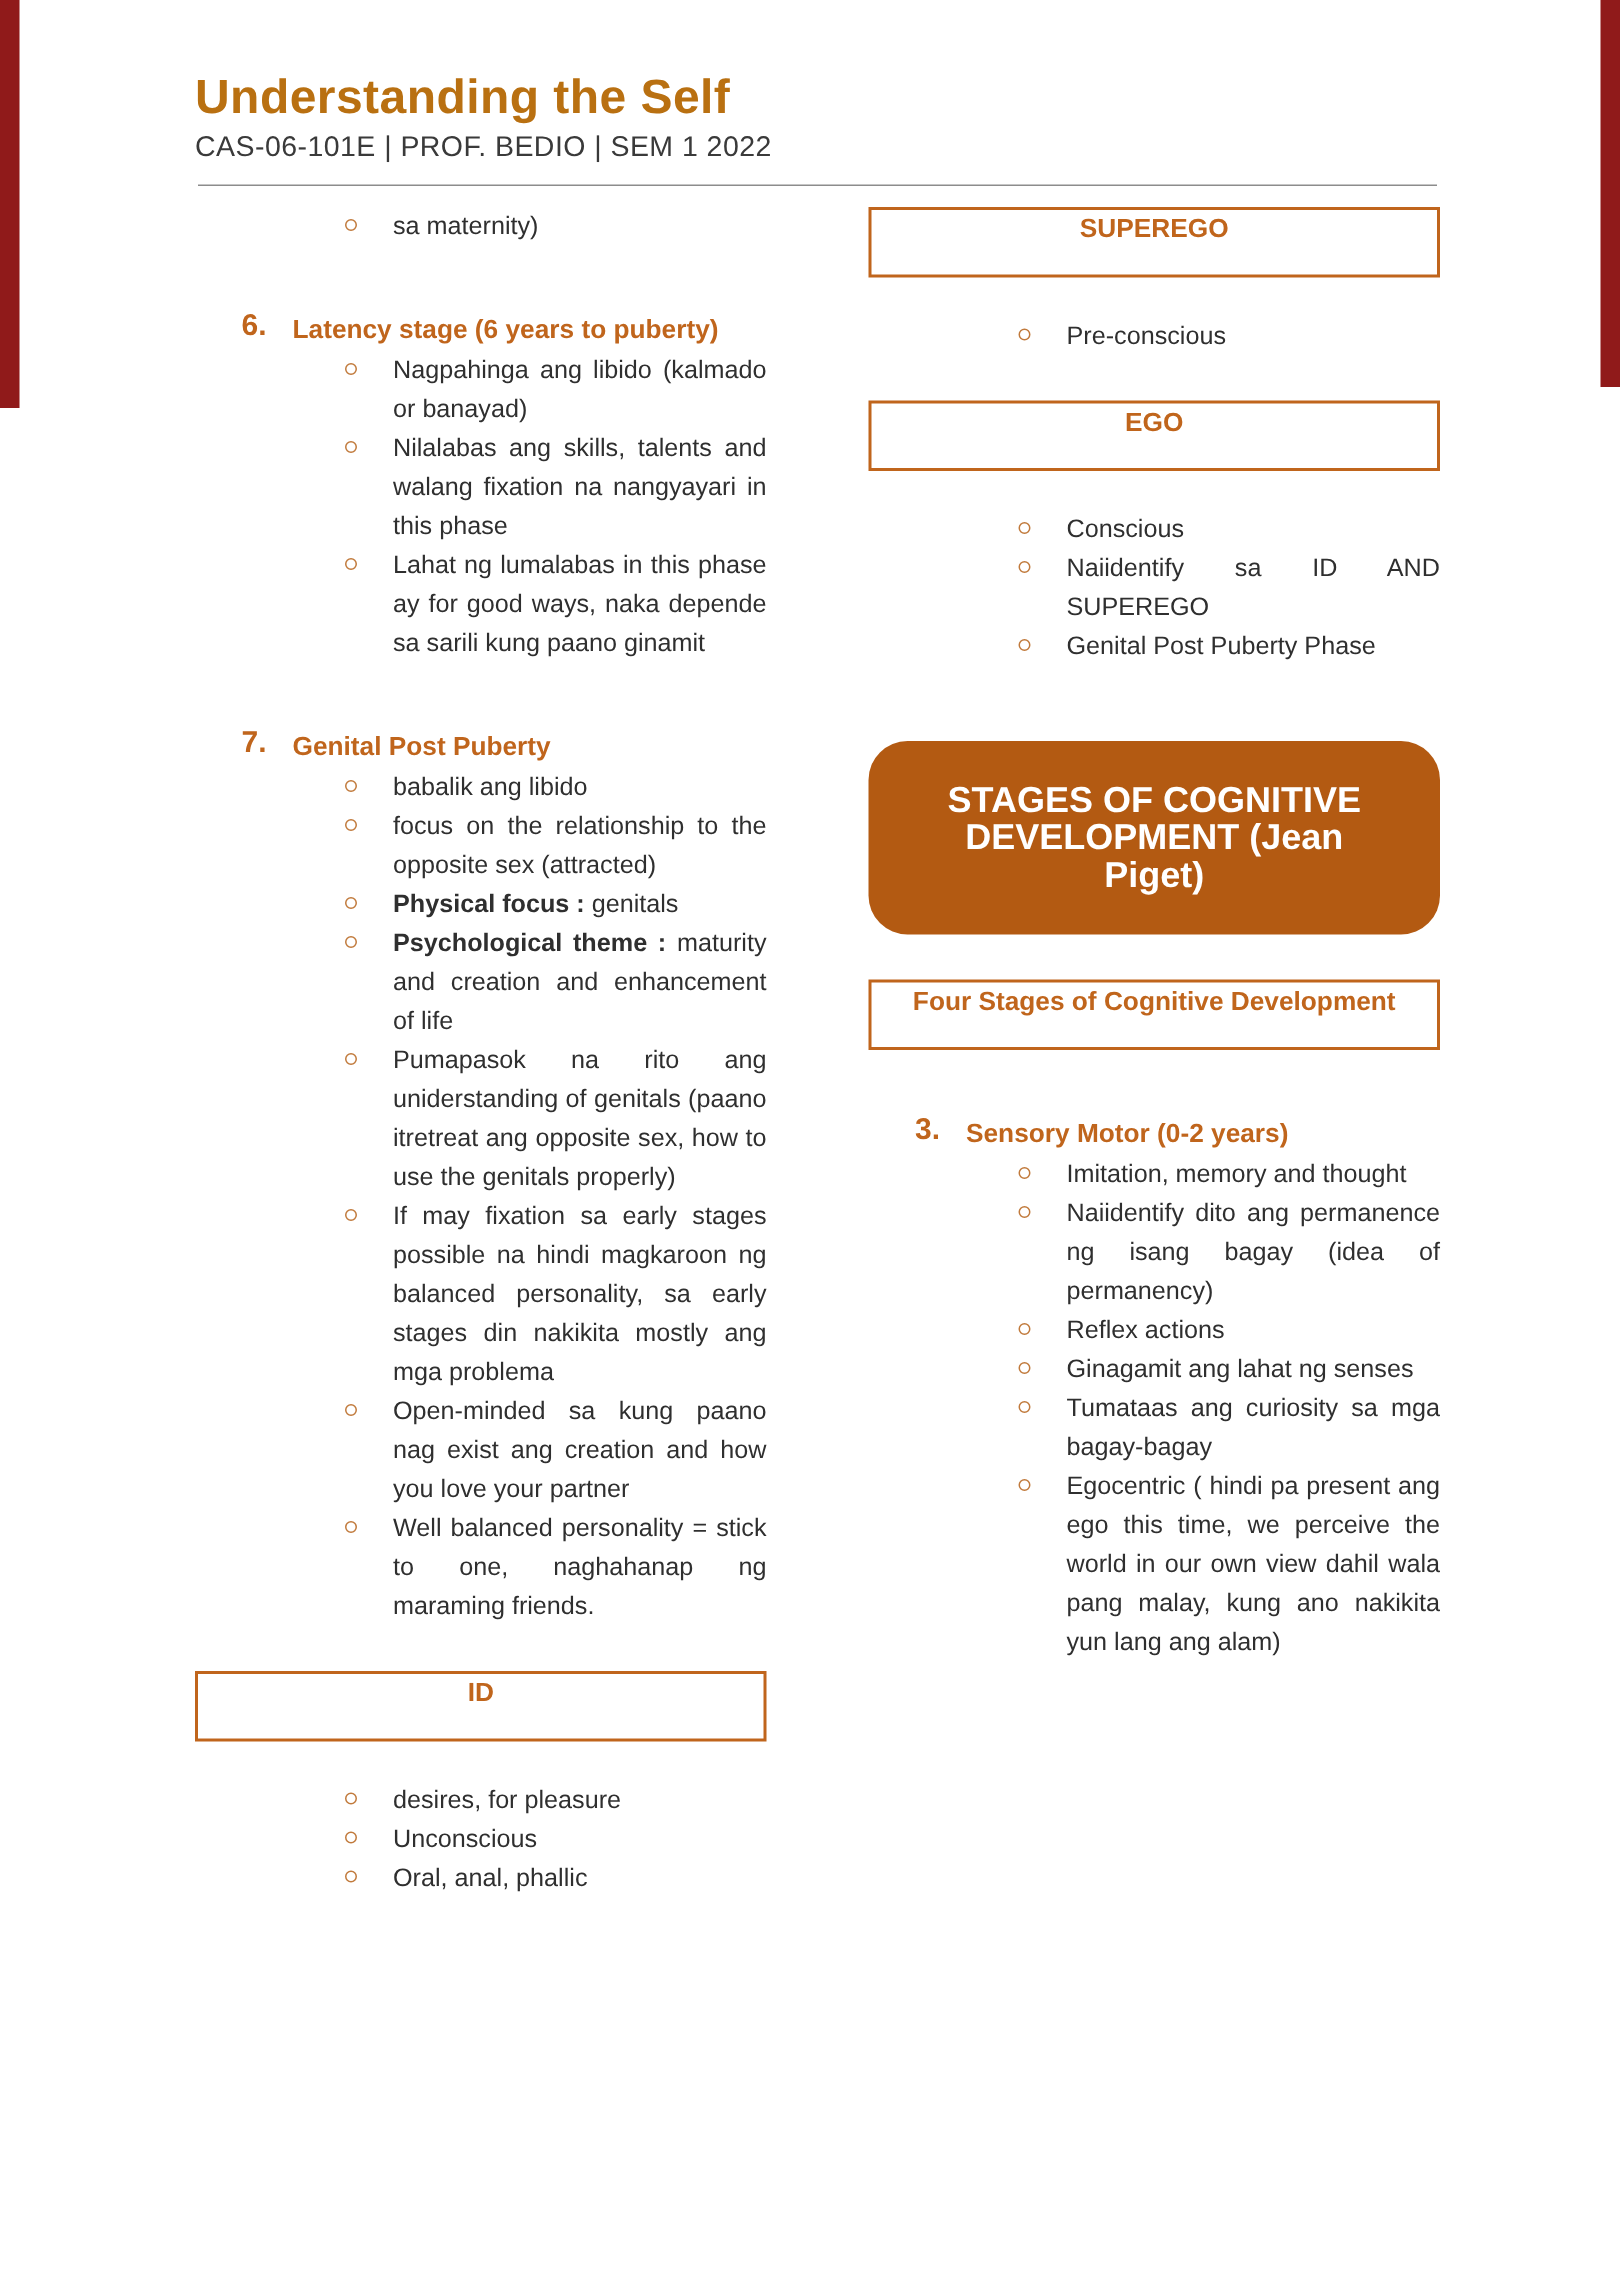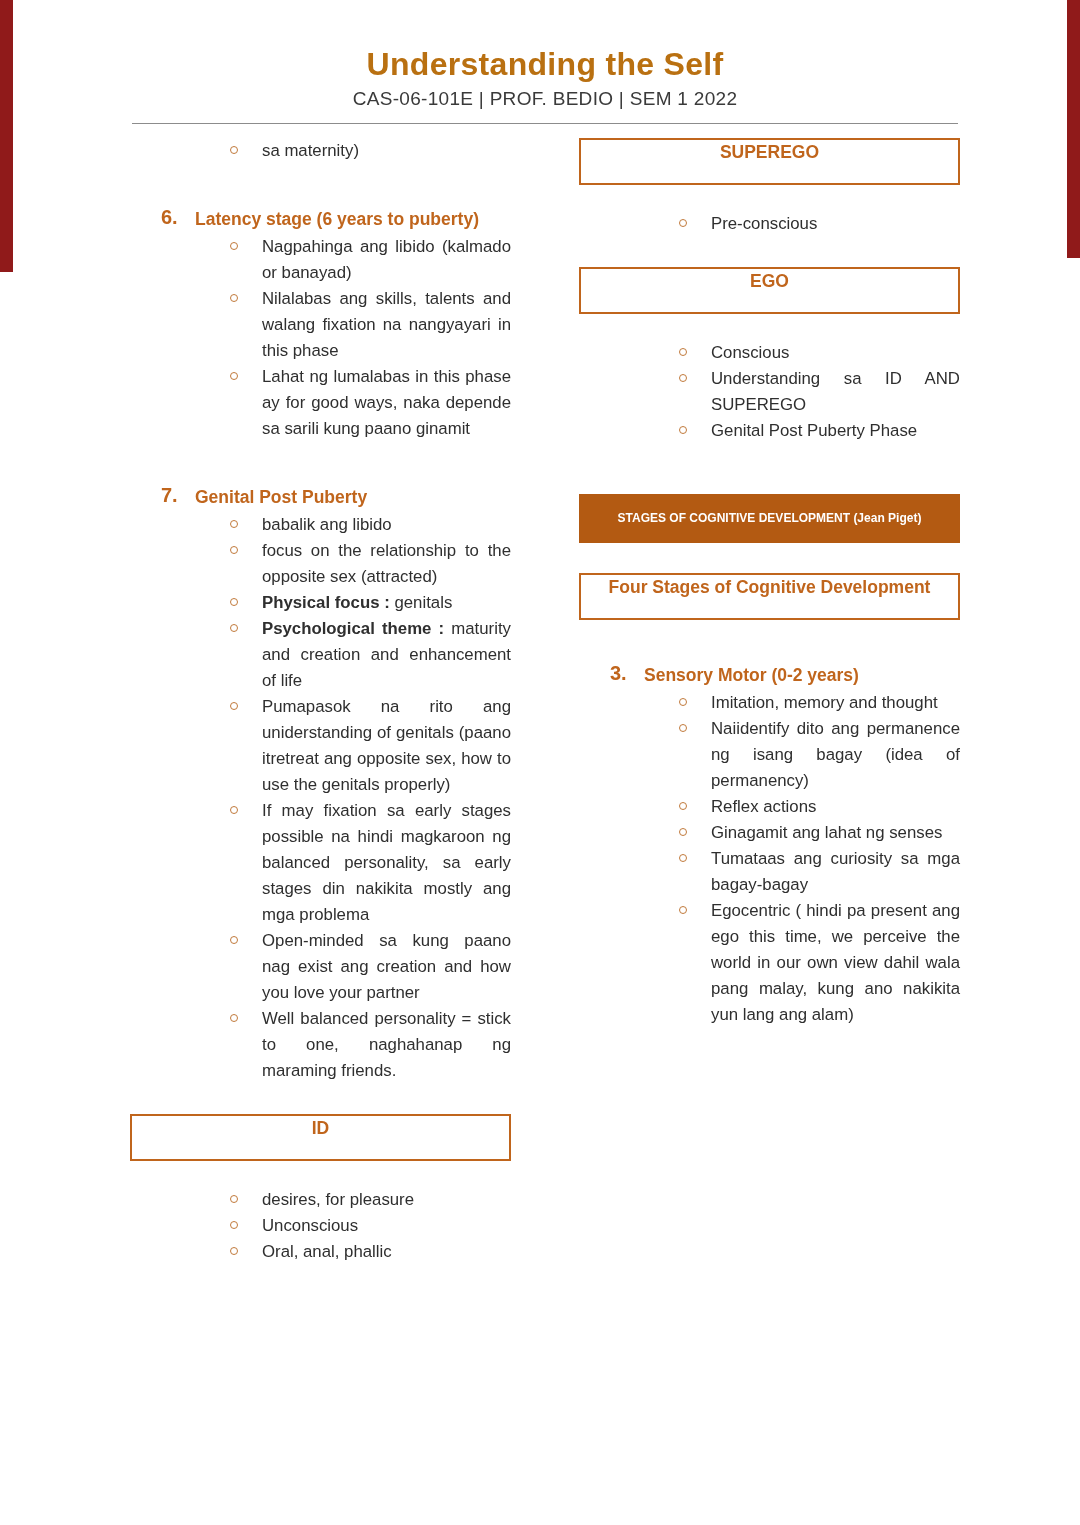--- a/index.html
+++ b/index.html
@@ -18,21 +18,21 @@
     background:#ffffff;
     font-family:"Liberation Sans", sans-serif;
     color:var(--text);
     position:relative;
     overflow:hidden;
   }
   .edge-strip{ position:absolute; top:0; width:13px; background:var(--edge); }
   .edge-strip.left{ left:0; height:272px; }
   .edge-strip.right{ right:0; height:258px; }
 
-  .header{ padding:46px 120px 0 130px;text-align:center; }
+  .header{ padding:46px 120px 0 130px; }
   .title{ font-size:32px; font-weight:bold; color:var(--title); letter-spacing:0.3px; }
   .subtitle{ font-size:19px; color:#3a3a3a; margin-top:5px; letter-spacing:0.3px; }
   .rule{ border:none; border-top:1.5px solid var(--rule); margin:13px 122px 0 132px; }
 
   .columns{ display:flex; gap:68px; padding:14px 120px 0 130px; align-items:flex-start; }
   .col{ width:390px; }
 
   .block{ margin-top:42px; }
   .col > .block:first-child{ margin-top:0; }
   .block-boxed{ margin-top:30px; }
@@ -63,22 +63,22 @@
     border:2px solid var(--accent);
     color:var(--accent);
     font-weight:bold; font-size:17.5px;
     text-align:center; padding:2px 4px 20px;
   }
   .block-boxed .box-label{ margin-bottom:26px; }
 
   .filled-box{
     background:var(--banner-bg);
     color:var(--banner-text);
-    font-weight:bold; font-size:12px; line-height:25px;
-    text-align:center; padding:12px 30px;
+    font-weight:bold; font-size:24px; line-height:25px;
+    text-align:center; padding:27px 30px;border-radius:26px;
   }
 </style>
 </head>
 <body>
 
 <div class="edge-strip left"></div>
 <div class="edge-strip right"></div>
 
 <div class="header">
   <div class="title">Understanding the Self</div>
@@ -116,21 +116,21 @@
       </section>
     </div>
   <div class="col" id="col-right">
       <section class="block block-boxed">
         <div class="box-label">SUPEREGO</div>
         <div class="bullet-item"><span class="marker"></span><span>Pre-conscious</span></div>
       </section>
       <section class="block block-boxed">
         <div class="box-label">EGO</div>
         <div class="bullet-item"><span class="marker"></span><span>Conscious</span></div>
-        <div class="bullet-item"><span class="marker"></span><span>Understanding sa ID AND SUPEREGO</span></div>
+        <div class="bullet-item"><span class="marker"></span><span>Naiidentify sa ID AND SUPEREGO</span></div>
         <div class="bullet-item"><span class="marker"></span><span>Genital Post Puberty Phase</span></div>
       </section>
       <section class="block block-filled">
         <div class="filled-box">STAGES OF COGNITIVE DEVELOPMENT (Jean Piget)</div>
       </section>
       <section class="block block-boxed">
         <div class="box-label">Four Stages of Cognitive Development</div>
       </section>
       <section class="block block-numbered">
         <div class="section-heading"><span class="section-number">3.</span><span>Sensory Motor (0-2 years)</span></div>

